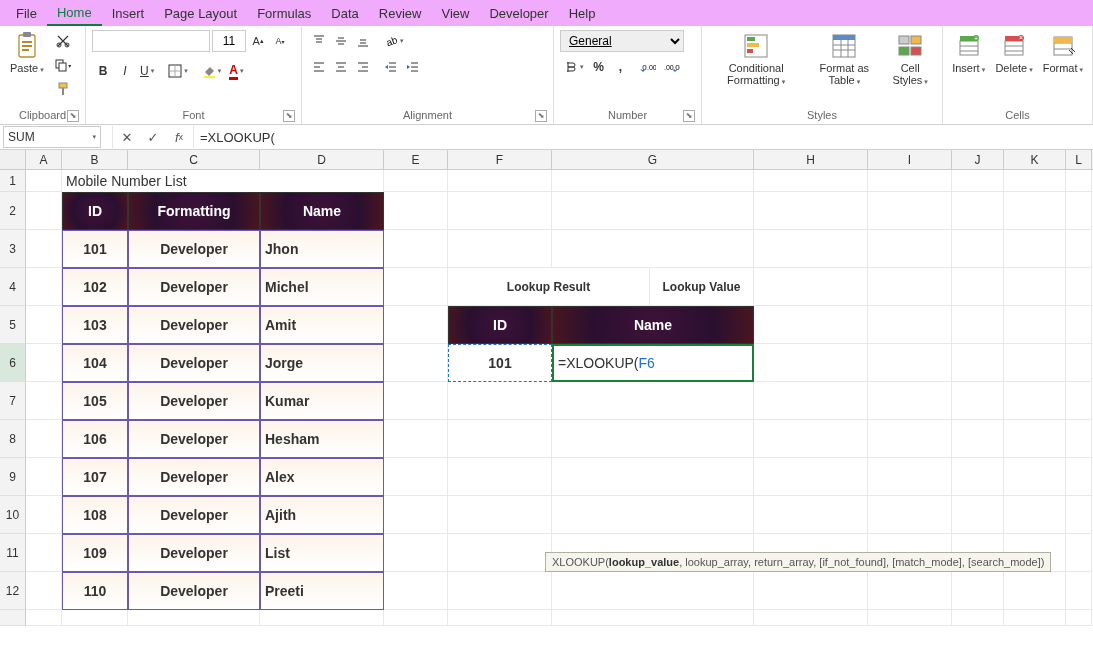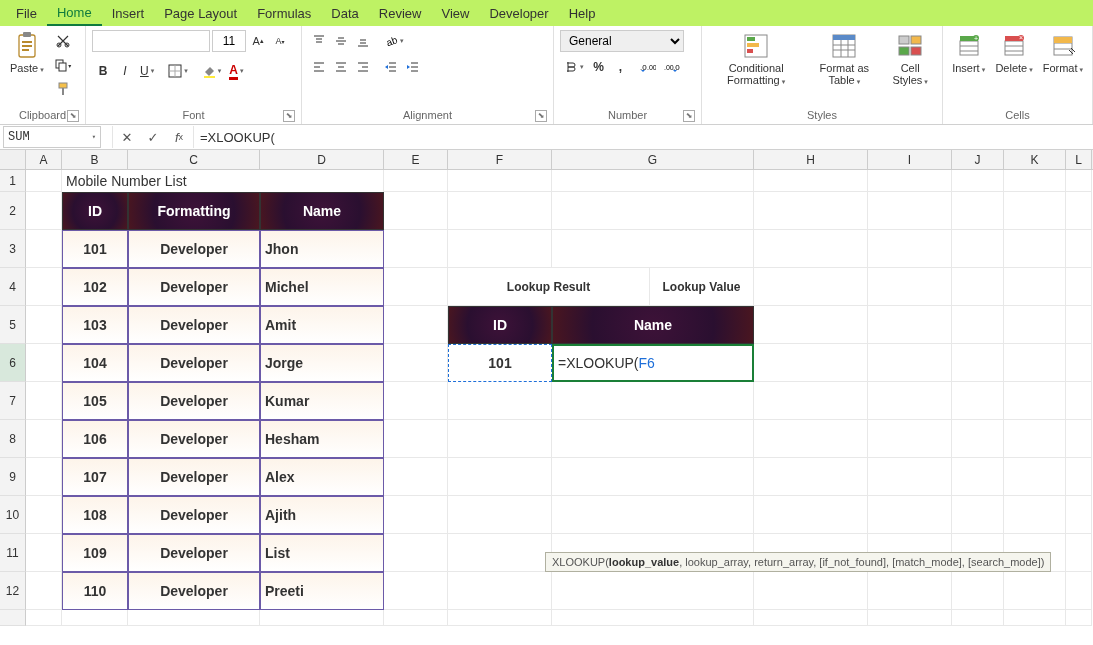--- a/index.html
+++ b/index.html
@@ -1,19 +1,19 @@
 <!DOCTYPE html>
 <html><head>
 <meta charset="utf-8">
 <style>
   * { box-sizing: border-box; margin: 0; padding: 0; }
   body { font-family: "Segoe UI", Arial, sans-serif; font-size: 12px; color: #333; background: #fff; overflow: hidden; width: 1093px; height: 645px; position: relative; }
   
   
-  .menubar { display: flex; align-items: center; height: 26px; padding: 0 6px; background: #bef264; }
+  .menubar { display: flex; align-items: center; height: 26px; padding: 0 6px; background: #f0abfc; }
   .menubar .mitem { padding: 4px 10px; cursor: pointer; font-size: 13px; }
   .menubar .mitem.active { color: #0f7b3e; border-bottom: 2px solid #0f7b3e; }
   
   
   .ribbon { display: flex; border-bottom: 1px solid #d0d0d0; height: 99px; background: #fff; }
   .group { border-right: 1px solid #e0e0e0; padding: 4px 6px 0 6px; display: flex; flex-direction: column; justify-content: space-between; }
   .group-body { flex: 1; display: flex; align-items: flex-start; gap: 4px; }
   .group-label { text-align: center; font-size: 11px; color: #666; padding: 2px 0 3px 0; position: relative; }
   .group-label .dlaunch { position: absolute; right: 0; bottom: 2px; width: 12px; height: 12px; border: 1px solid #aaa; font-size: 8px; line-height: 10px; text-align: center; color: #777; }
   
@@ -29,25 +29,25 @@
   .font-name { width: 118px; height: 22px; border: 1px solid #ccc; font-size: 12px; padding: 0 4px; }
   .font-size { width: 34px; height: 22px; border: 1px solid #ccc; font-size: 12px; text-align: center; }
   .incdec { width: 20px; height: 22px; border: 1px solid transparent; display: flex; align-items: center; justify-content: center; font-size: 11px; cursor: pointer; }
   
   .btnrow { display: flex; gap: 0; align-items: center; }
   .rbtn { min-width: 22px; height: 22px; padding: 0 3px; display: flex; align-items: center; justify-content: center; cursor: pointer; border: 1px solid transparent; font-size: 12px; }
   .rbtn .dd { font-size: 7px; margin-left: 2px; color: #666; }
   
   .widebtn { height: 22px; padding: 0 6px; display: flex; align-items: center; gap: 4px; cursor: pointer; border: 1px solid transparent; font-size: 12px; }
   
-  .numfmt { width: 124px; height: 22px; border: 1px solid #ccc; font-size: 12px; padding: 0 4px; }
+  .numfmt { width: 124px; height: 22px; border: 1px solid #ccc; font-size: 12px; padding: 0 4px; text-decoration: underline; }
   
   
   .fbar-row { display: flex; align-items: center; height: 25px; border-bottom: 1px solid #d0d0d0; background: #fff; }
-  .namebox { width: 98px; height: 22px; border: 1px solid #ccc; margin: 0 3px; padding: 0 4px; font-size: 12px; display: flex; align-items: center; justify-content: space-between; font-family: Liberation Mono, monospace; }
+  .namebox { width: 98px; height: 22px; border: 1px solid #ccc; margin: 0 3px; padding: 0 4px; font-size: 12px; display: flex; align-items: center; justify-content: space-between; }
   .namebox .dd { font-size: 7px; color: #666; }
   .fbar-btns { display: flex; align-items: center; padding: 0 2px; border-right: 1px solid #e5e5e5; border-left: 1px solid #e5e5e5; height: 22px; gap: 2px; margin-left: 8px;}
   .fbar-btn { width: 24px; height: 20px; display: flex; align-items: center; justify-content: center; cursor: pointer; color: #555; font-size: 13px; }
   .fbar-input { flex: 1; height: 22px; padding: 0 6px; font-size: 13px; display: flex; align-items: center; }
   
   
   .grid-wrap { position: relative; }
   .colheads { display: flex; height: 20px; background: #f0f0f0; border-bottom: 1px solid #ccc; }
   .ch { border-right: 1px solid #ccc; text-align: center; font-size: 12px; line-height: 20px; color: #333; background: #f3f3f3; }
   .ch.corner { background: #f0f0f0; }

